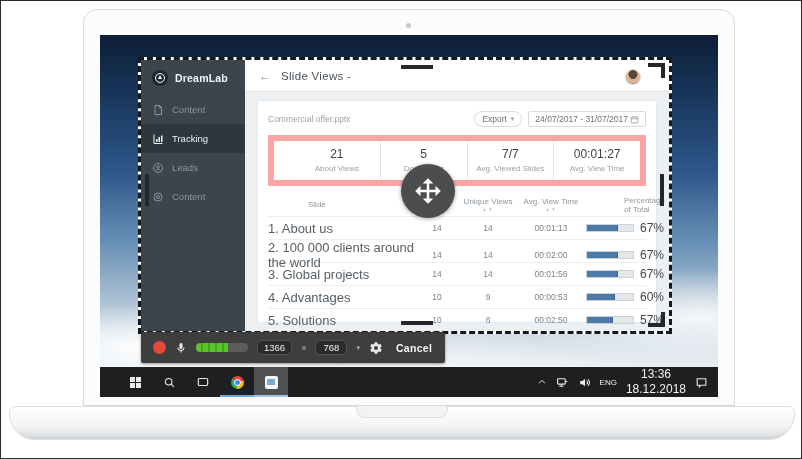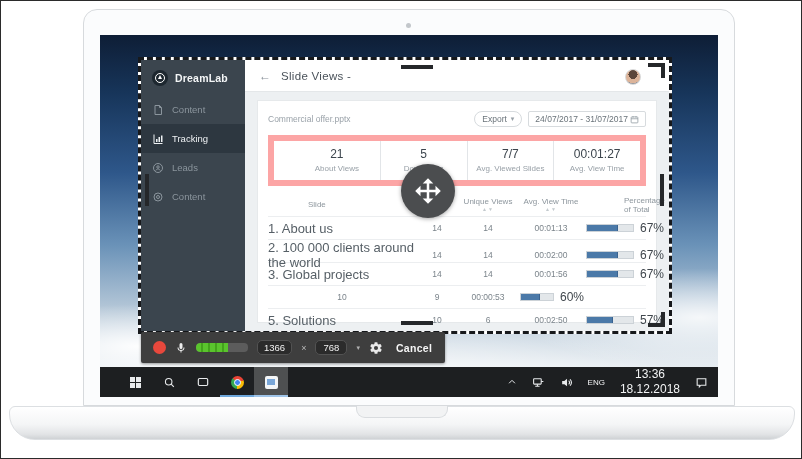--- a/index.html
+++ b/index.html
@@ -114,21 +114,21 @@
   .tb-cell.app-active { background:rgba(255,255,255,.22); box-shadow:inset 0 -2px 0 #9fc4e8; }
   .win-logo { display:grid; grid-template-columns:5px 5px; grid-template-rows:5px 5px; gap:1px; }
   .win-logo span { background:#e8eaec; }
   .chrome { width:13px; height:13px; border-radius:50%; position:relative;
             background:conic-gradient(from -50deg,#ea4335 0 33%,#fbbc05 33% 66%,#34a853 66% 100%); }
   .chrome::after { content:""; position:absolute; inset:3px; border-radius:50%; background:#4285f4;
                    border:1.5px solid #fff; }
   .rec-app-icon { width:13px; height:13px; background:#f4f6f7; border-radius:2px; display:flex;
                   align-items:center; justify-content:center; }
   .rec-app-icon span { width:8px; height:6px; background:#7aa7d8; display:block; }
-  .tray { margin-left:auto; display:flex; align-items:center; gap:15px; padding-right:10px; height:100%; }
+  .tray { margin-left:auto; display:flex; align-items:center; gap:9px; padding-right:10px; height:100%; }
   .tray-text { color:#f2f3f4; font-size:8px; }
   .clock { color:#f2f3f4; font-size:12px; text-align:center; line-height:1.25; }
 </style>
 </head>
 <body>
 
 <div class="frame">
   <div class="bezel">
     <div class="camera"></div>
 
@@ -268,20 +268,21 @@
                         <div class="c">14</div>
                         <div class="c">00:01:56</div>
                         <div class="c pct">
                           <div class="bar-track">
                             <div class="bar-fill" style="width: 67%;"></div>
                           </div>
                           <div class="pct-label">67%</div>
                         </div>
                       </div>
                       <div class="trow">
+                        <div class="c slide">4. Advantages</div>
                         <div class="c">10</div>
                         <div class="c">9</div>
                         <div class="c">00:00:53</div>
                         <div class="c pct">
                           <div class="bar-track">
                             <div class="bar-fill" style="width: 60%;"></div>
                           </div>
                           <div class="pct-label">60%</div>
                         </div>
                       </div>

